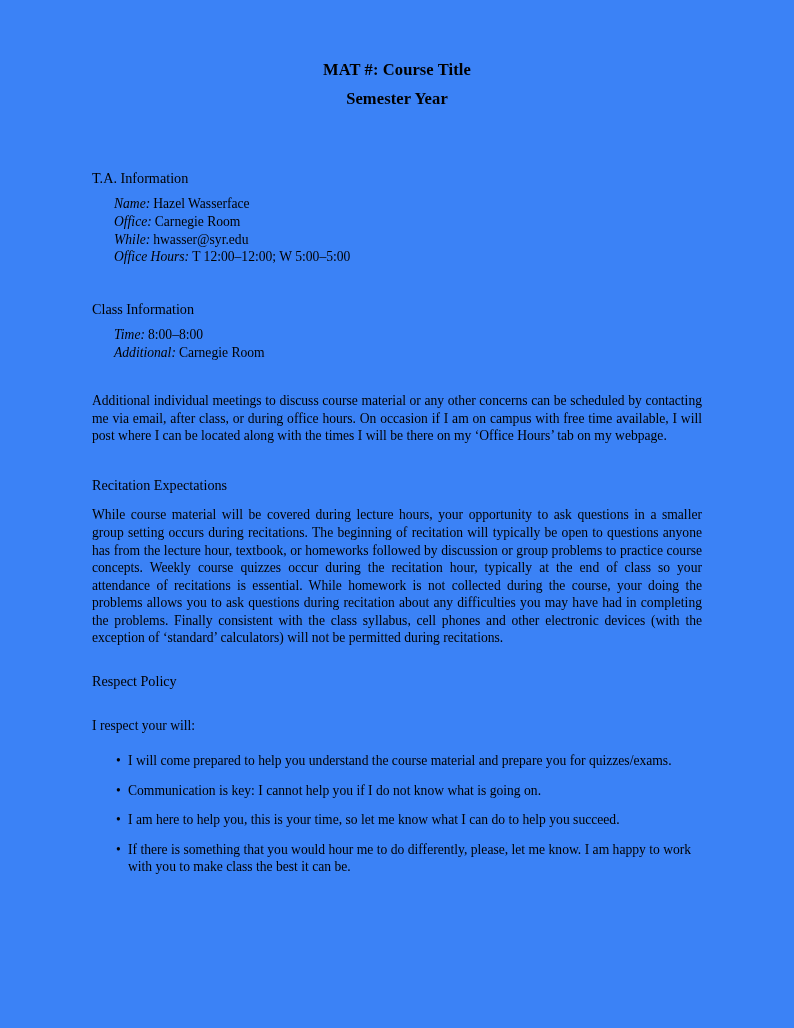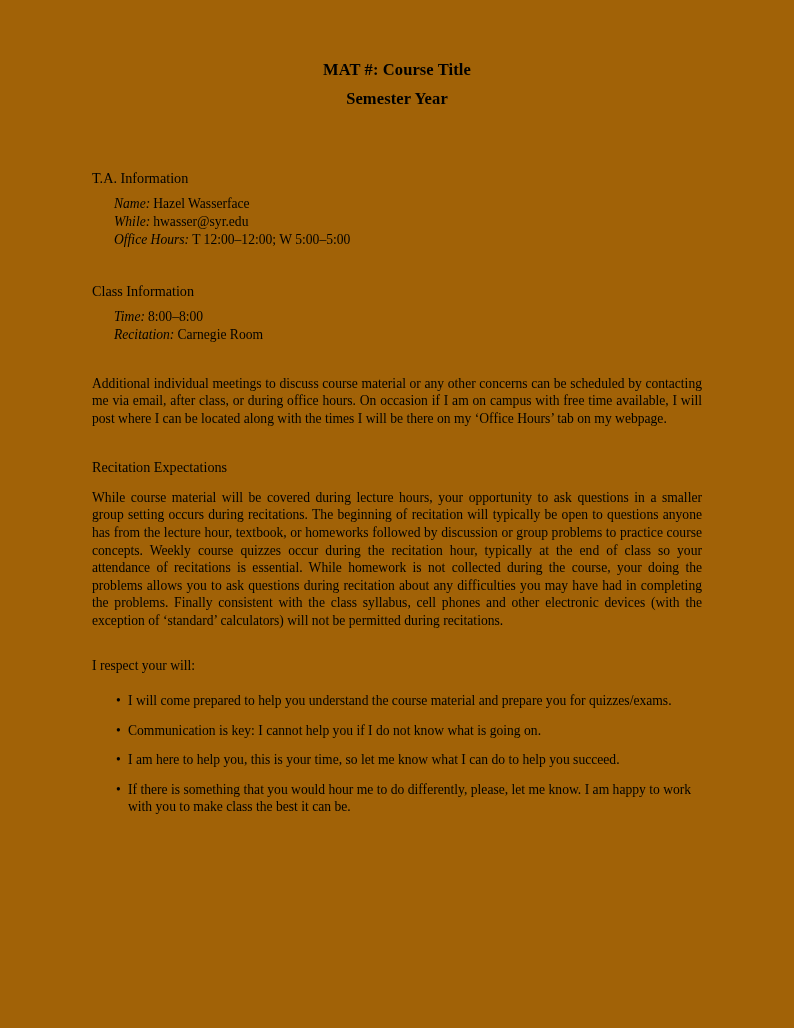--- a/index.html
+++ b/index.html
@@ -10,21 +10,21 @@
   }
   body {
     font-family: "Liberation Serif", "DejaVu Serif", serif;
     color: #000000;
   }
   .page {
     position: relative;
     width: 794px;
     height: 1028px;
     margin: 0 auto;
-    background: #a16207;
+    background: #3b82f6;
     overflow: hidden;
     box-sizing: border-box;
   }
   .content {
     position: absolute;
     left: 92px;
     top: 62px;
     width: 610px;
   }
 
@@ -122,42 +122,46 @@
       <span class="line1">MAT #: Course Title</span>
       <span class="line2">Semester Year</span>
     </div>
 
     <h2 class="section-heading h-ta">T.A. Information</h2>
     <div class="info-block">
       <div class="info-line">
         <span class="label">Name:</span><span class="value">Hazel Wasserface</span>
       </div>
       <div class="info-line">
+        <span class="label">Office:</span><span class="value">Carnegie Room</span>
+      </div>
+      <div class="info-line">
         <span class="label">While:</span><span class="value">hwasser@syr.edu</span>
       </div>
       <div class="info-line">
         <span class="label">Office Hours:</span><span class="value">T 12:00–12:00; W 5:00–5:00</span>
       </div>
     </div>
 
     <h2 class="section-heading h-class">Class Information</h2>
     <div class="info-block">
       <div class="info-line">
         <span class="label">Time:</span><span class="value">8:00–8:00</span>
       </div>
       <div class="info-line">
-        <span class="label">Recitation:</span><span class="value">Carnegie Room</span>
+        <span class="label">Additional:</span><span class="value">Carnegie Room</span>
       </div>
     </div>
 
     <p class="body-par p-additional">Additional individual meetings to discuss course material or any other concerns can be scheduled by contacting me via email, after class, or during office hours. On occasion if I am on campus with free time available, I will post where I can be located along with the times I will be there on my ‘Office Hours’ tab on my webpage.</p>
 
     <h2 class="section-heading h-recit">Recitation Expectations</h2>
     <p class="body-par p-recit">While course material will be covered during lecture hours, your opportunity to ask questions in a smaller group setting occurs during recitations. The beginning of recitation will typically be open to questions anyone has from the lecture hour, textbook, or homeworks followed by discussion or group problems to practice course concepts. Weekly course quizzes occur during the recitation hour, typically at the end of class so your attendance of recitations is essential. While homework is not collected during the course, your doing the problems allows you to ask questions during recitation about any difficulties you may have had in completing the problems. Finally consistent with the class syllabus, cell phones and other electronic devices (with the exception of ‘standard’ calculators) will not be permitted during recitations.</p>
 
+    <h2 class="section-heading h-respect">Respect Policy</h2>
     <p class="body-par p-respect-intro">I respect your will:</p>
 
     <ul class="bullet-list">
       <li>
         <span class="bullet-dot">•</span>
         <span class="bullet-text">I will come prepared to help you understand the course material and prepare you for quizzes/exams.</span>
       </li>
       <li>
         <span class="bullet-dot">•</span>
         <span class="bullet-text">Communication is key: I cannot help you if I do not know what is going on.</span>

